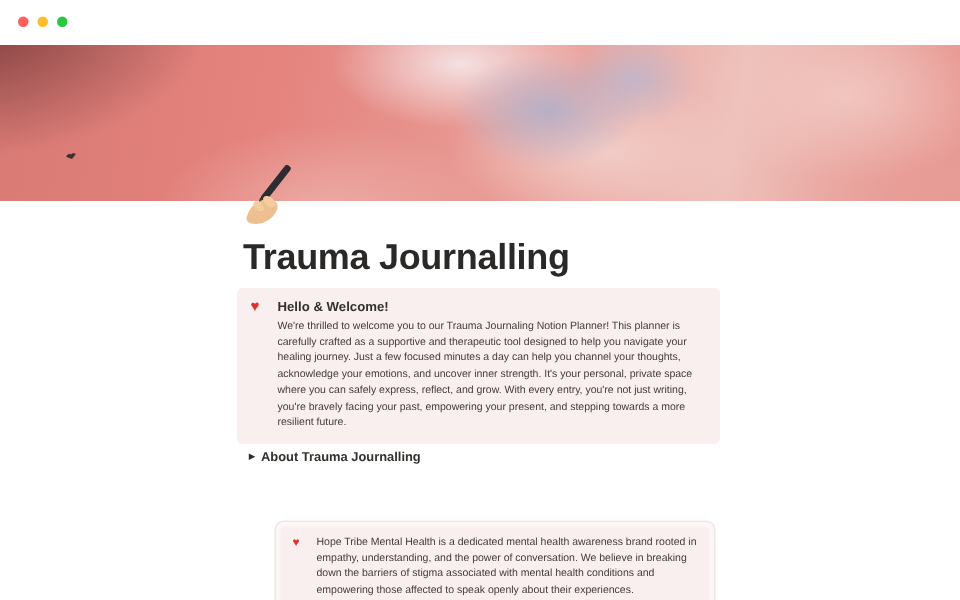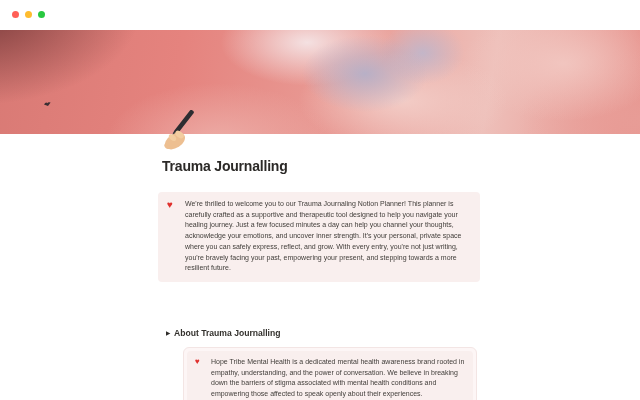--- a/index.html
+++ b/index.html
@@ -29,36 +29,36 @@
       radial-gradient(160px 85px at 34% 108%,rgba(238,178,172,.85), rgba(238,178,172,0) 70%),
       radial-gradient(230px 130px at -4% -18%, var(--cover-dark,#7a3b3b) 0%, rgba(122,59,59,0) 72%),
       linear-gradient(100deg, #d97a75 0%, var(--cover-base,#e5837e) 28%, #e99d97 55%, #eec0ba 76%, #e7918b 100%);
   }
   .bird { position:absolute; left:43px; top:70px; }
 
   
   .page-icon { position:absolute; left:161px; top:110px; width:38px; height:40px; }
   .page-title {
     position:absolute; left:162px; top:158px;
-    font-size:14px; font-weight:700; letter-spacing:-.2px; color:#2b2927;
+    font-size:24px; font-weight:700; letter-spacing:-.2px; color:#2b2927;
   }
 
   
   .callout {
     position:absolute; left:158px; top:192px; width:322px;
     background:var(--callout-bg,#f9efee); border-radius:4px;
     padding:7px 9px 8px 9px; display:flex; gap:6px;
   }
   .callout .emoji { font-size:10px; line-height:11px; color:var(--heart-red,#e0312e); flex:0 0 12px; }
   .callout-heading { font-size:8.8px; font-weight:700; line-height:11px; margin-bottom:3px; color:#33312d; }
   .callout-body { font-size:7px; line-height:10.7px; color:#403d39; }
 
   
   .toggle { position:absolute; left:160px; width:320px; height:15px; display:flex; align-items:center; gap:7px; cursor:pointer; }
-  .toggle.t1 { top:296px;margin-top:29px; } .toggle.t2 { top:319px; }
+  .toggle.t1 { top:296px; } .toggle.t2 { top:319px; }
   .toggle .tri { font-size:6px; color:#2f2d2a; transform:scale(.95); width:7px; text-align:center; padding-left:6px; }
   .toggle .tlabel { font-size:8.6px; font-weight:700; color:#33312d; }
 
   
   .nested-callout {
     position:absolute; left:183px; top:347px; width:294px; height:60px;
     background:var(--nested-outer-bg,#fdf6f6);
     border:1px solid var(--nested-border,#f3e5e4);
     border-radius:6px; padding:3px;
   }
@@ -99,20 +99,21 @@
     </g>
     <ellipse cx="18.5" cy="24.5" rx="4.8" ry="3" fill="#f3cda0" transform="rotate(40 18.5 24.5)"></ellipse>
     <ellipse cx="11.5" cy="27.5" rx="4.2" ry="2.6" fill="#f3cda0" transform="rotate(40 11.5 27.5)"></ellipse>
   </svg>
 
   <h1 class="page-title">Trauma Journalling</h1>
 
   <div class="callout">
     <span class="emoji">♥</span>
     <div>
+      <div class="callout-heading">Hello &amp; Welcome!</div>
       <div class="callout-body">We're thrilled to welcome you to our Trauma Journaling Notion Planner! This planner is carefully crafted as a supportive and therapeutic tool designed to help you navigate your healing journey. Just a few focused minutes a day can help you channel your thoughts, acknowledge your emotions, and uncover inner strength. It's your personal, private space where you can safely express, reflect, and grow. With every entry, you're not just writing, you're bravely facing your past, empowering your present, and stepping towards a more resilient future.</div>
     </div>
   </div>
 
   <div class="toggle t1">
     <span class="tri">▶</span>
     <span class="tlabel">About Trauma Journalling</span>
   </div>
 
   <div class="nested-callout">

